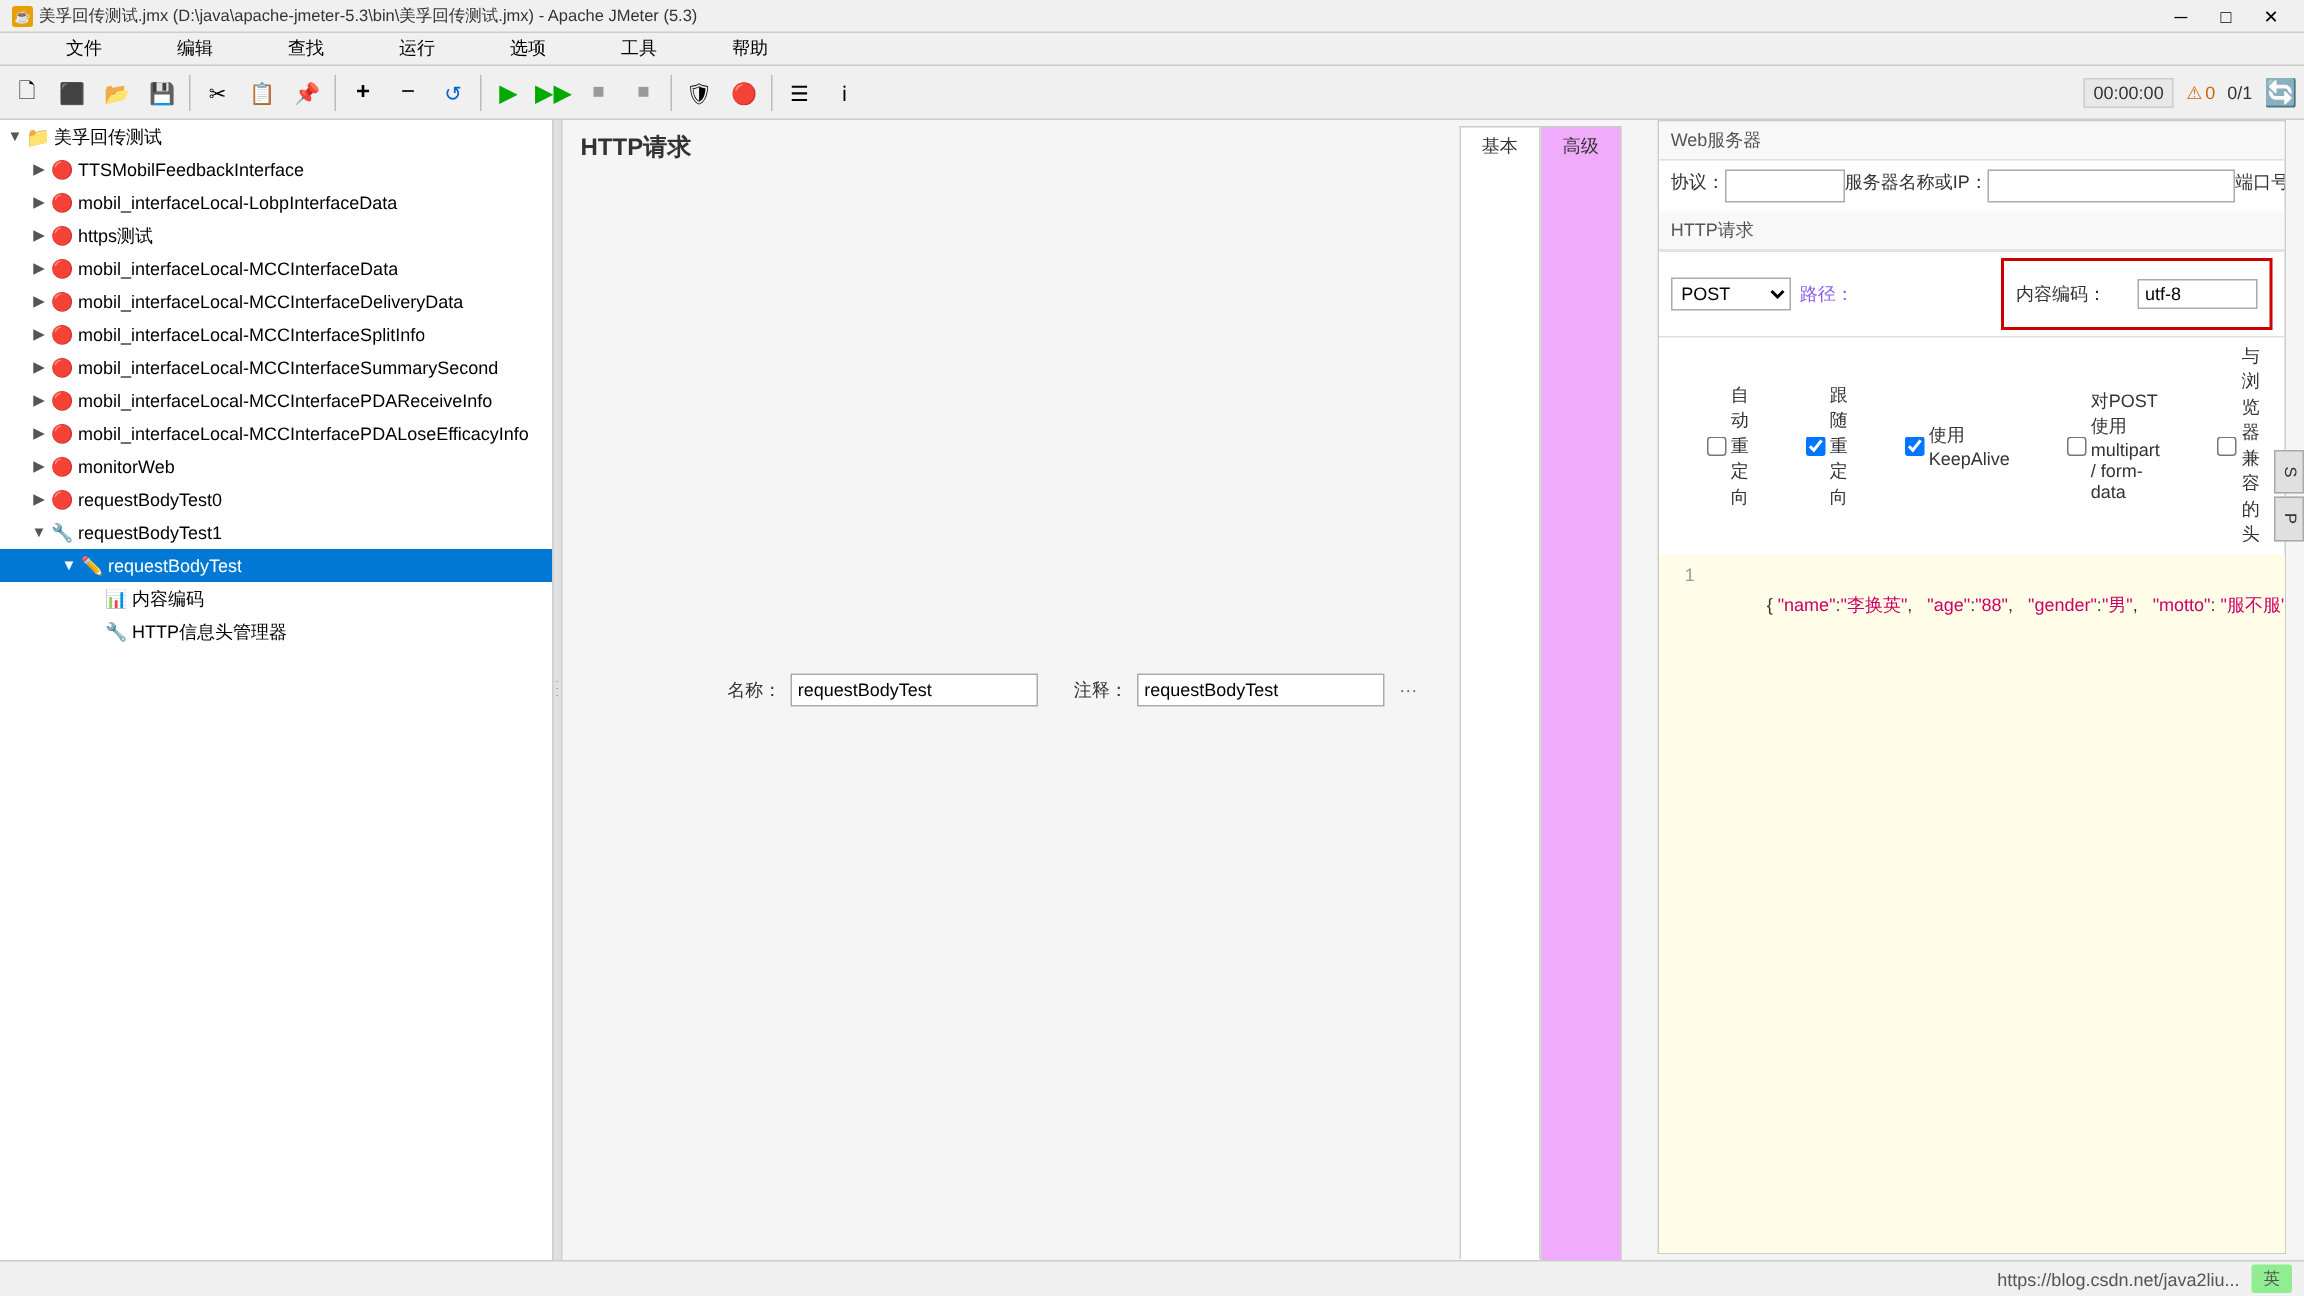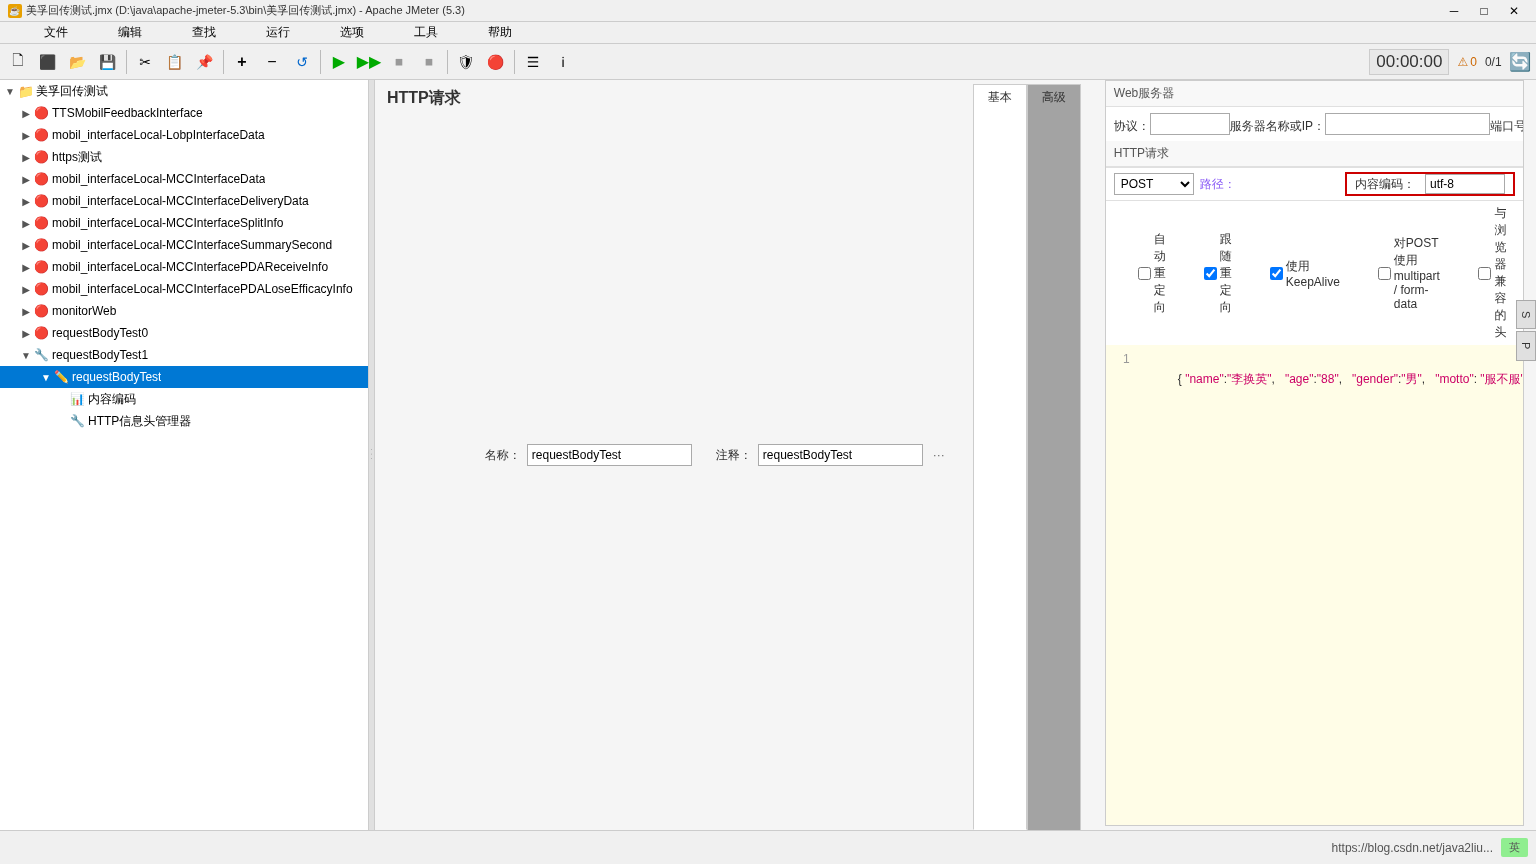--- a/index.html
+++ b/index.html
@@ -47,21 +47,21 @@
       width: 28px; height: 28px;
       border: 1px solid transparent;
       background: transparent;
       cursor: pointer;
       display: flex; align-items: center; justify-content: center;
       font-size: 14px;
       border-radius: 2px;
     }
     .toolbar-sep { width: 1px; height: 24px; background: #bbb; margin: 0 2px; }
     .toolbar-right { margin-left: auto; display: flex; align-items: center; gap: 8px; font-size: 11px; color: #333; }
-    .timer-display { font-size: 17px; color: #333; background: #e8e8e8; padding: 2px 6px; border: 1px solid #ccc; }
+    .timer-display { font-size: 12px; color: #333; background: #e8e8e8; padding: 2px 6px; border: 1px solid #ccc; }
     .warning-badge { display: flex; align-items: center; gap: 2px; color: #cc6600; }
     .ratio-badge { color: #333; }
 
     
     .main-content {
       display: flex;
       flex: 1;
       overflow: hidden;
     }
 
@@ -125,21 +125,21 @@
       display: flex;
       padding: 4px 12px 0;
       gap: 0;
       background: #f5f5f5;
     }
     .tab {
       padding: 4px 14px;
       cursor: pointer;
       border: 1px solid #ccc;
       border-bottom: none;
-      background: #a3a3a3;
+      background: #f0abfc;
       font-size: 12px;
       color: #333;
     }
     .tab.active {
       background: white;
       border-bottom: 1px solid white;
       z-index: 1;
     }
     .tab-content {
       background: white;
@@ -160,21 +160,21 @@
       border-bottom: 1px solid #e0e0e0;
     }
     .http-form {
       padding: 6px 8px;
       display: flex;
       flex-direction: column;
       gap: 4px;
     }
     .http-row {
       display: flex;
-      align-items: flex-end;
+      align-items: flex-start;
       gap: 0;
     }
     .http-label { font-size: 12px; color: #333; white-space: nowrap; }
     .http-input {
       height: 22px;
       border: 1px solid #aaa;
       padding: 2px 4px;
       font-size: 12px;
       background: white;
     }
@@ -202,24 +202,24 @@
     .path-input {
       flex: 1;
       height: 22px;
       border: 1px solid #aaa;
       padding: 2px 4px;
       font-size: 12px;
       background: white;
     }
     .content-encoding-box {
       border: 2px solid #cc0000;
-      padding: 0 8px;
-      display: flex;
-      align-items: center;
-      gap: 10px;
+      padding: 12px 8px;
+      display: flex;
+      align-items: center;
+      gap: 21px;
       margin-left: auto;
       background: white;
     }
     .encoding-label { font-size: 12px; color: #333; }
     .encoding-input {
       width: 80px;
       height: 20px;
       border: 1px solid #aaa;
       padding: 2px 4px;
       font-size: 12px;
@@ -266,21 +266,21 @@
       overflow-x: auto;
     }
     .code-line { display: flex; gap: 8px; line-height: 20px; }
     .line-num { color: #999; min-width: 16px; text-align: right; user-select: none; }
     .line-content { color: #333; white-space: pre; }
     .json-key { color: #cc0066; }
     .json-string { color: #cc0066; }
     .json-brace { color: #333; }
 
     .bottom-status {
-      height: 34px;
+      height: 24px;
       background: #f0f0f0;
       border-top: 1px solid #ccc;
       display: flex;
       align-items: center;
       padding: 0 8px;
       font-size: 11px;
       color: #555;
       justify-content: flex-end;
     }
   </style>

